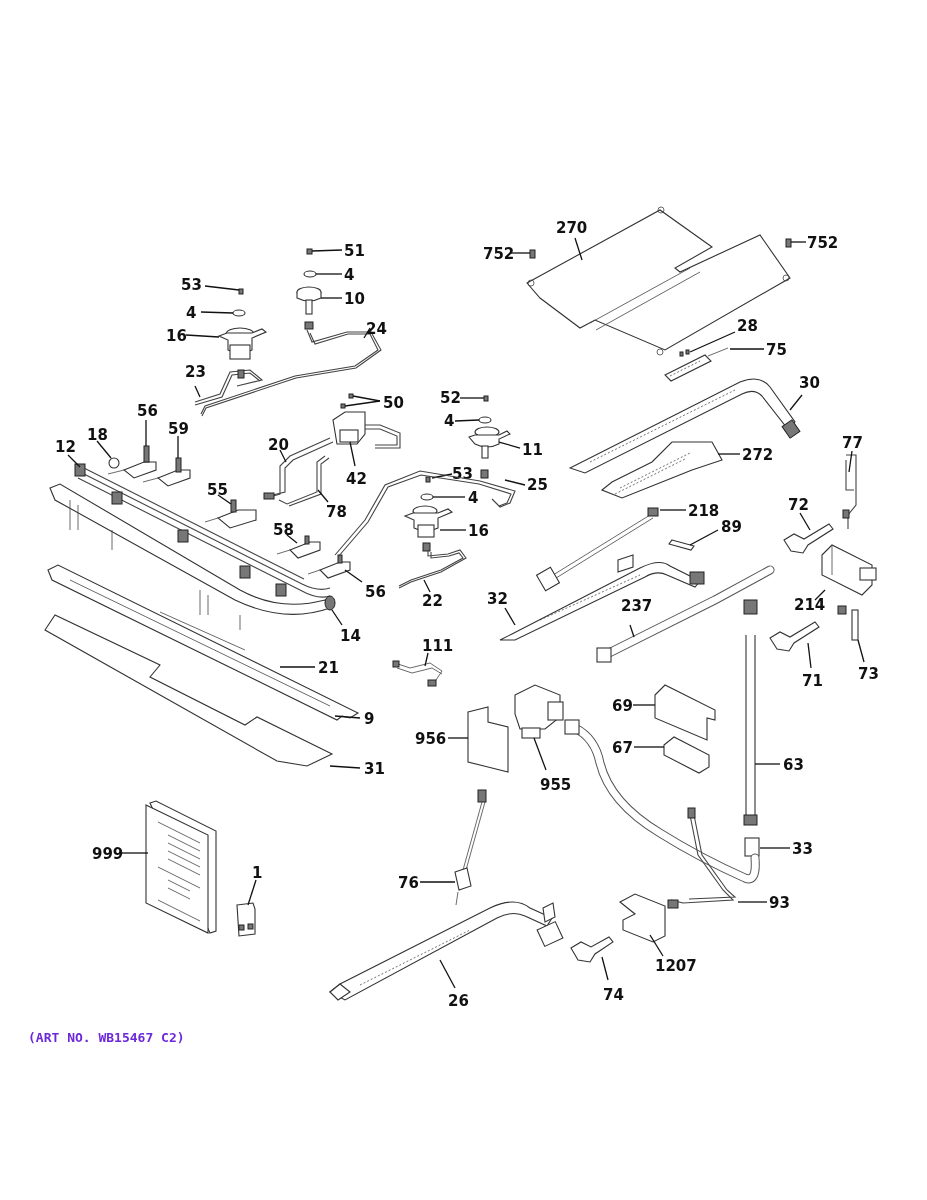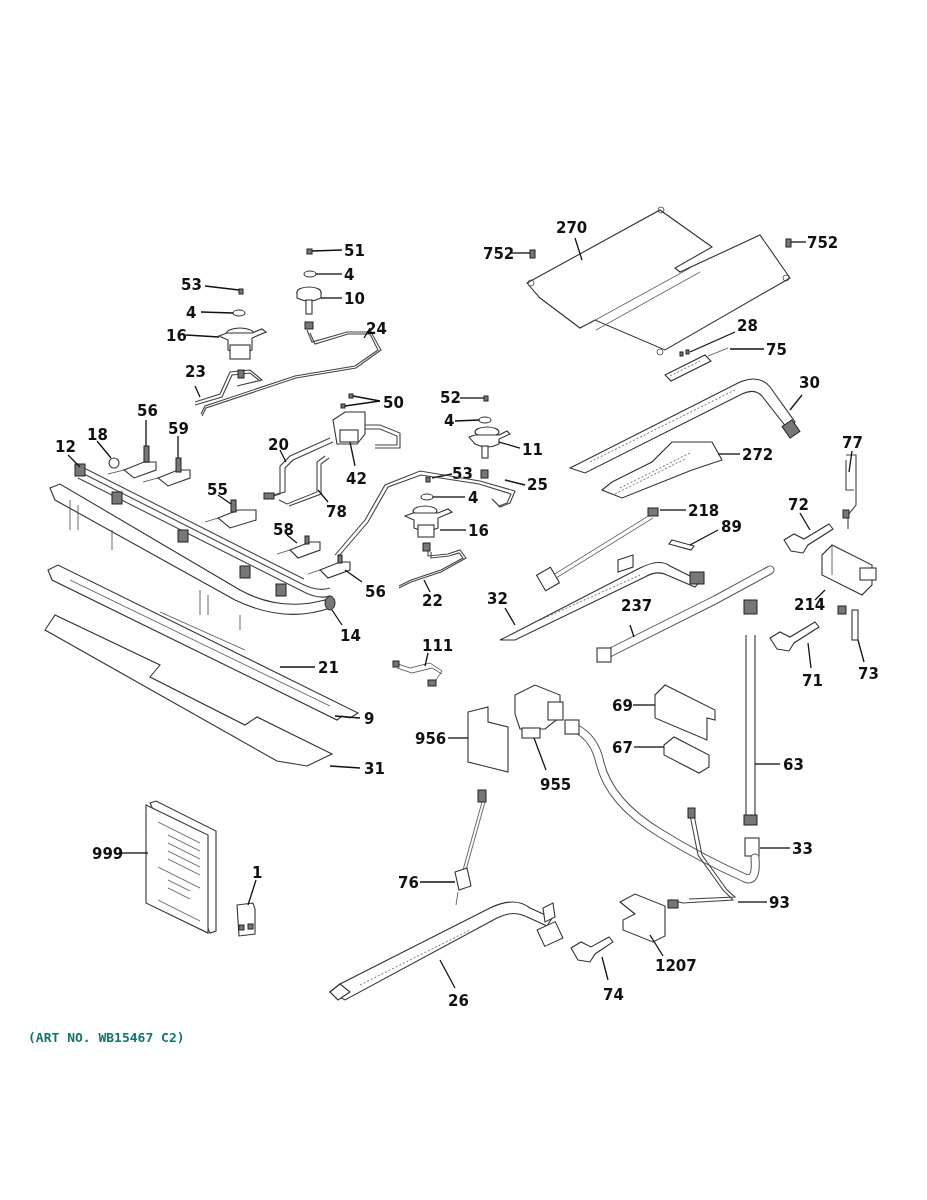--- a/index.html
+++ b/index.html
@@ -9,21 +9,21 @@
   .lbl { font-family:"DejaVu Sans", sans-serif; font-weight:bold; font-size:15px; fill:#111; }
   .leader { stroke:#111; stroke-width:1.3; fill:none; }
   .part { stroke:#333; stroke-width:1.1; fill:#fff; }
   .part-thin { stroke:#444; stroke-width:0.8; fill:none; }
   .part-dark { stroke:#222; stroke-width:1; fill:#777; }
   .tube { stroke:#444; stroke-width:1.1; fill:none; }
   .tube-wide { stroke:#555; stroke-width:9; fill:none; stroke-linecap:round; }
   .tube-wide-in { stroke:#fff; stroke-width:7; fill:none; stroke-linecap:round; }
   .hatch { stroke:#333; stroke-width:0.7; stroke-dasharray:2 2; fill:none; }
   #art-no { position:absolute; left:28px; top:1030px; font-weight:bold; font-size:13px;
-            font-family:"DejaVu Sans Mono", monospace; color:#0f766e; }
+            font-family:"DejaVu Sans Mono", monospace; color:#6d28d9; }
 </style>
 </head>
 <body>
 
 <svg id="diagram" viewBox="0 0 927 1200" xmlns="http://www.w3.org/2000/svg">
 
   <g>
     <rect class="part-dark" x="307" y="249" width="5" height="5"></rect>
     <line class="leader" x1="312" y1="251" x2="342" y2="250"></line>
     <text class="lbl" x="344" y="256">51</text>

